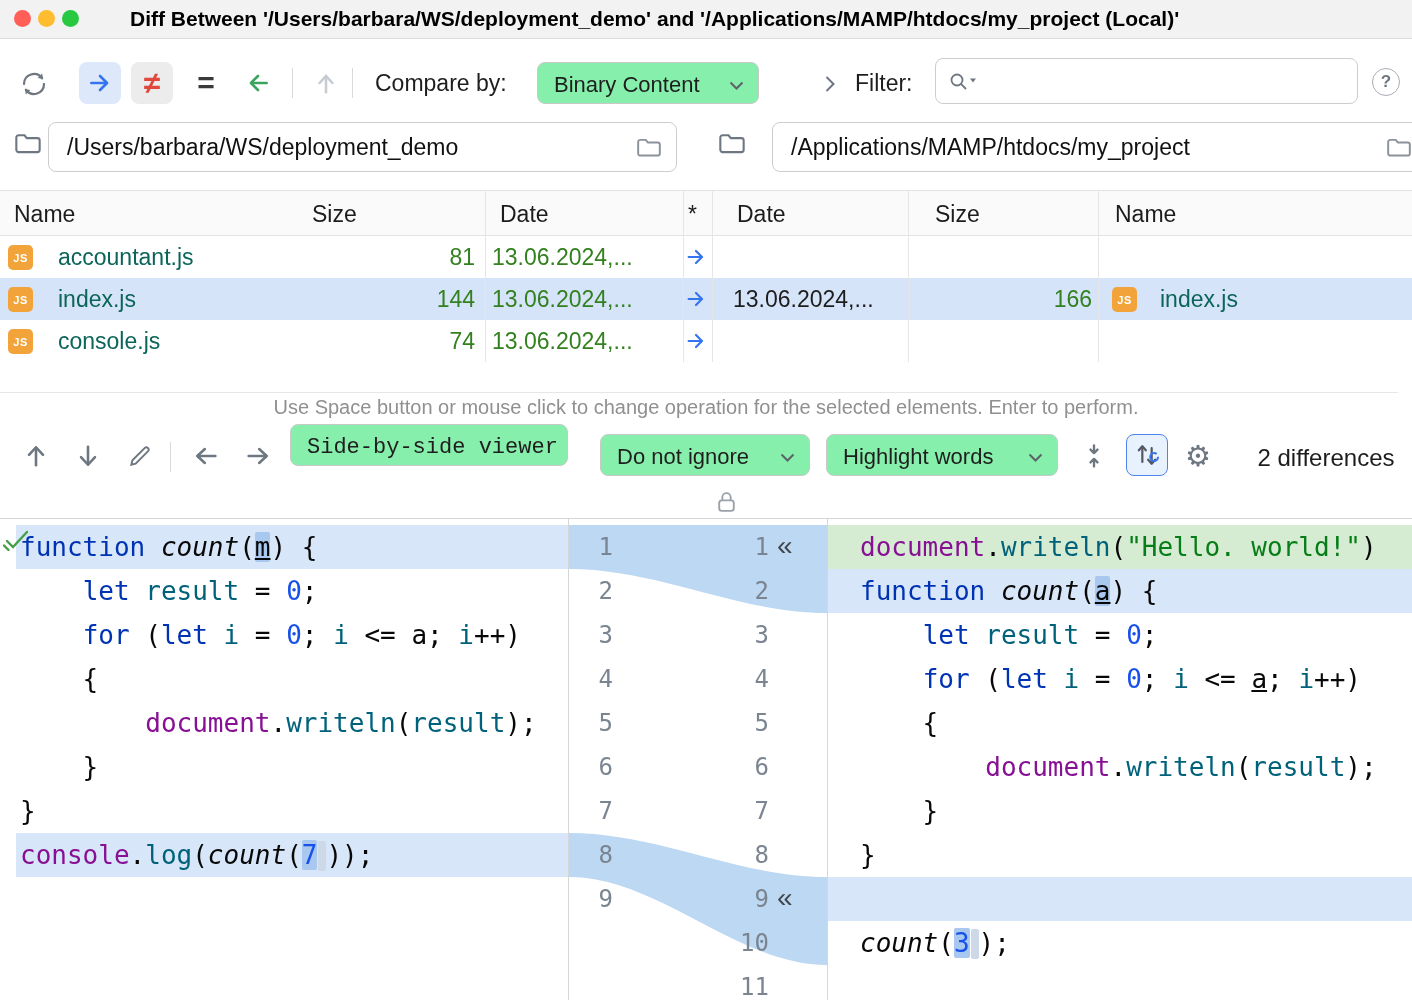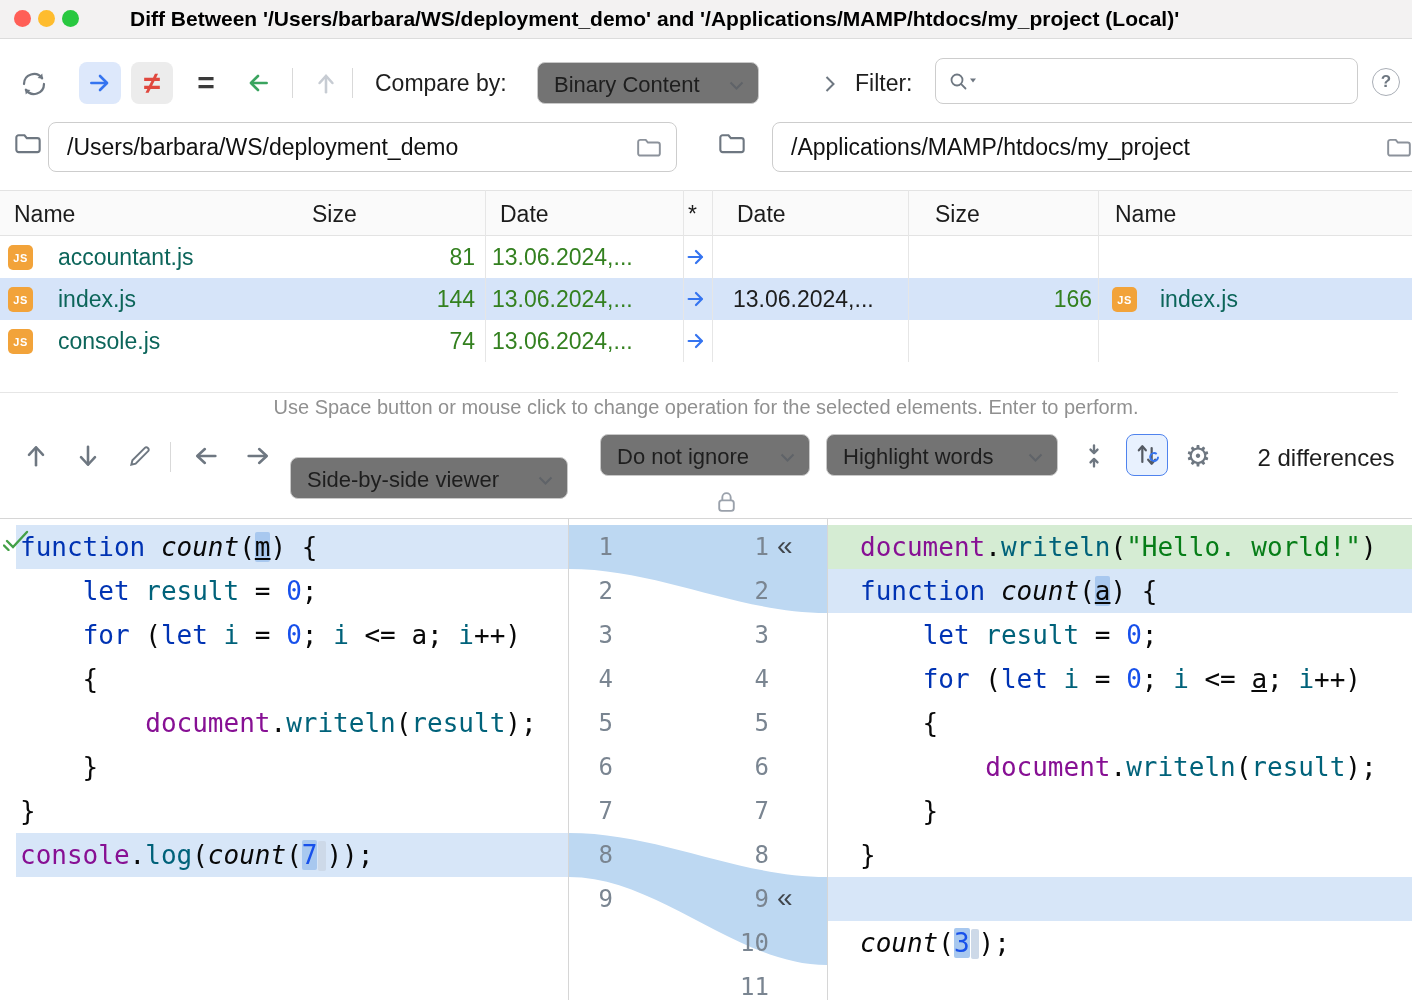--- a/index.html
+++ b/index.html
@@ -7,21 +7,21 @@
        font-family:"Liberation Sans","DejaVu Sans",sans-serif;color:#1d1d1d;}
   .abs{position:absolute;}
   
   #titlebar{position:absolute;left:0;top:0;width:1412px;height:38px;background:#f3f2f2;border-bottom:1px solid #dcdcdc;}
   .tl{position:absolute;top:10px;width:17px;height:17px;border-radius:50%;}
   #title-text{position:absolute;left:130px;top:0;height:38px;line-height:38px;font-size:21px;font-weight:600;color:#000000;white-space:nowrap;overflow:hidden;width:1280px;}
   
   .iconbtn{position:absolute;width:42px;height:42px;border-radius:8px;display:flex;align-items:center;justify-content:center;cursor:pointer;}
   .vdiv{position:absolute;width:1px;background:#d9d9d9;}
   .uilabel{position:absolute;font-size:23px;color:#1e1e1e;white-space:nowrap;}
-  .dropdown{position:absolute;height:42px;border:1px solid #c9c9c9;border-radius:8px;background:#737373;display:flex;align-items:center;padding:4px 14px 0 16px;box-sizing:border-box;font-size:22px;color:#1e1e1e;cursor:pointer;}
+  .dropdown{position:absolute;height:42px;border:1px solid #c9c9c9;border-radius:8px;background:#86efac;display:flex;align-items:center;padding:4px 14px 0 16px;box-sizing:border-box;font-size:22px;color:#1e1e1e;cursor:pointer;}
   .dropdown .dd-label{flex:1;white-space:nowrap;}
   .field{position:absolute;border:1px solid #cdcdcd;border-radius:8px;background:#fff;box-sizing:border-box;}
   .glyphbtn{font-size:30px;font-weight:700;color:#3a3a3a;}
   
   #table-header{position:absolute;left:0;top:190px;width:1412px;height:46px;background:#fafafa;border-top:1px solid #e3e3e3;border-bottom:1px solid #e3e3e3;box-sizing:border-box;}
   .th{position:absolute;top:0;height:46px;line-height:46px;font-size:23px;color:#1c1c1c;}
   .colsep{position:absolute;top:190px;height:172px;width:1px;background:#e6e6e6;z-index:3;}
   .trow{position:absolute;left:0;width:1412px;height:42px;}
   .trow.selected{background:#d6e4f9;}
   .cell{position:absolute;top:0;height:42px;line-height:42px;font-size:23px;white-space:nowrap;}
@@ -251,21 +251,21 @@
       </svg>
   </div>
   <div class="dt-icon" style="left:240px;top:438px;">
     <svg width="28" height="28" viewBox="0 0 24 24">
         <g stroke="#6e7781" stroke-width="2.2" fill="none" stroke-linecap="round" stroke-linejoin="round">
           <line x1="4" y1="12" x2="19" y2="12"></line>
           <polyline points="13,6 19.5,12 13,18"></polyline>
         </g>
       </svg>
   </div>
-  <div class="dropdown" style="left:290px;top:457px;width:278px;">
+  <div class="dropdown" style="left:290px;top:424px;width:278px;font-family:Liberation Mono, monospace;">
     <span class="dd-label">Side-by-side viewer</span>
     <svg width="15" height="9" viewBox="0 0 15 9">
         <polyline points="1.5,1.5 7.5,7.5 13.5,1.5" fill="none" stroke="#5f6368" stroke-width="2"></polyline>
       </svg>
   </div>
   <div class="dropdown" style="left:600px;top:434px;width:210px;">
     <span class="dd-label">Do not ignore</span>
     <svg width="15" height="9" viewBox="0 0 15 9">
         <polyline points="1.5,1.5 7.5,7.5 13.5,1.5" fill="none" stroke="#5f6368" stroke-width="2"></polyline>
       </svg>

